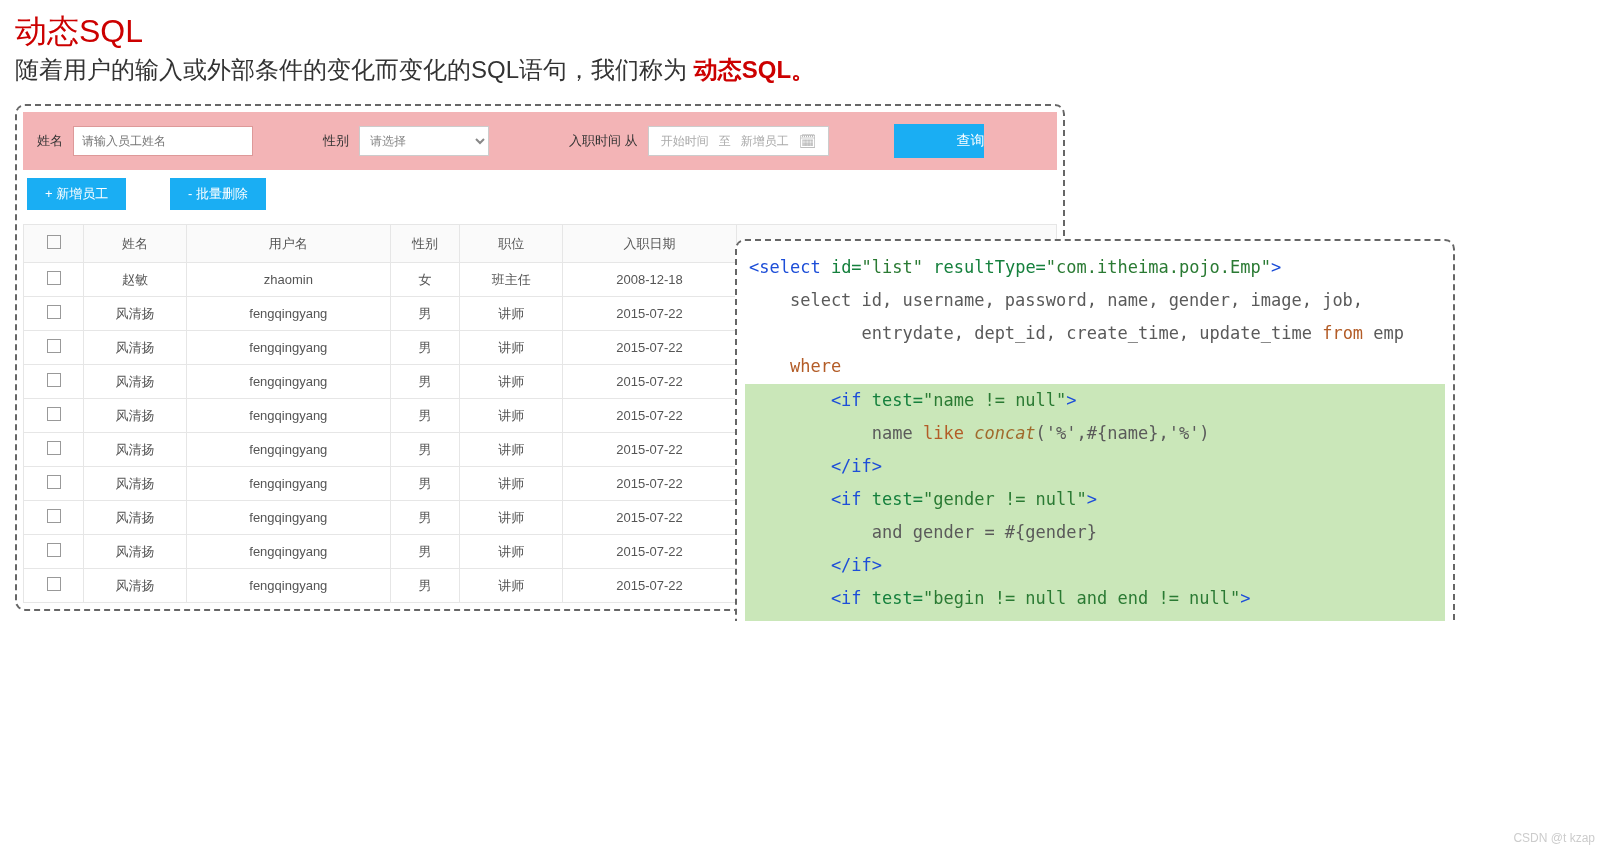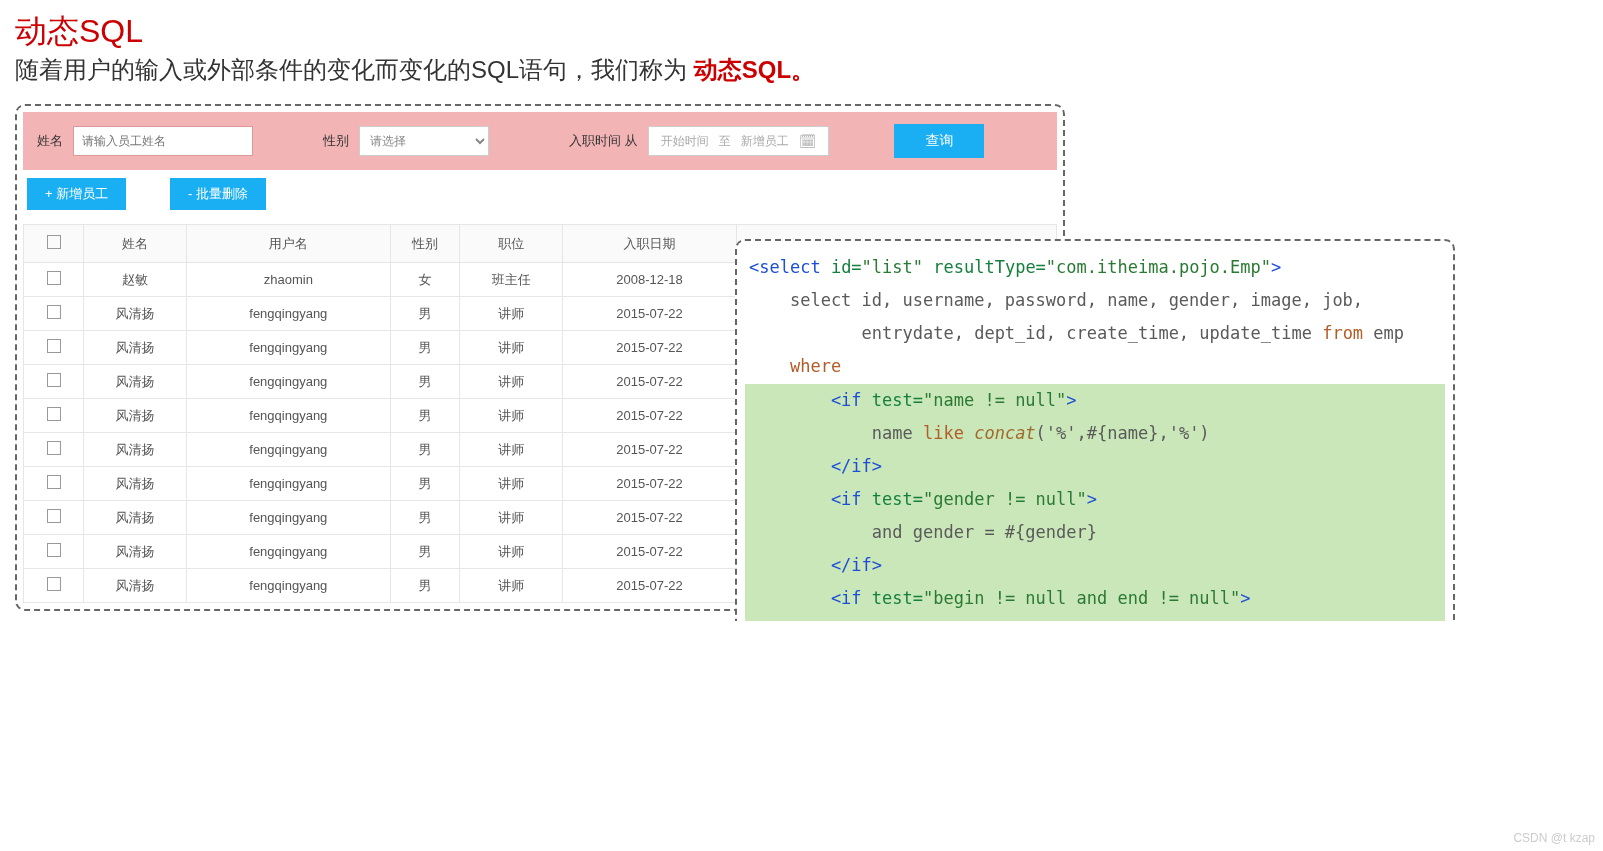--- a/index.html
+++ b/index.html
@@ -7,21 +7,21 @@
 .title { color: #c00; font-size: 32px; font-weight: 500; }
 .subtitle { font-size: 24px; margin-bottom: 18px; }
 .subtitle .em { color: #c00; font-weight: 700; }
 .panel { border: 2px dashed #666; border-radius: 10px; padding: 6px; width: 1050px; position: relative; }
 .filter-bar { background: #f3b4b6; display: flex; align-items: center; padding: 12px 14px; gap: 10px; }
 .filter-bar label { font-size: 13px; color: #333; }
 .filter-bar input.name-in { width: 180px; height: 30px; border: 1px solid #d99; background: #ffffff; padding: 0 8px; font-size: 12px; color: #888; }
 .filter-bar select { width: 130px; height: 30px; border: 1px solid #ccc; background: #fff; padding: 0 6px; font-size: 12px; color: #888; }
 .filter-bar .date-box { display: flex; align-items: center; border: 1px solid #ccc; background: #fff; height: 30px; padding: 0 12px; gap: 10px; font-size: 12px; color: #aaa; }
 .filter-bar .cal-icon::before { content: "🗓"; color: #aaa; font-size: 14px; filter: grayscale(1); }
-.btn-query { background: #1aaef3; color: #fff; border: none; height: 34px; width: 90px; font-size: 14px; cursor: pointer; margin-left: 55px; }
+.btn-query { background: #1aaef3; color: #fff; border: none; height: 34px; width: 90px; font-size: 14px; cursor: pointer; margin-left: 55px; text-align: right; }
 .action-row { padding: 8px 4px 14px; }
 .btn-blue { background: #1aaef3; color: #fff; border: none; height: 32px; padding: 0 18px; font-size: 13px; margin-right: 40px; cursor: pointer; }
 table { width: 100%; border-collapse: collapse; background: #fff; }
 th, td { border: 1px solid #e6e6e6; text-align: center; font-size: 13px; color: #555; }
 th { background: #fafafa; height: 38px; font-weight: 500; }
 td { height: 34px; }
 .cb { width: 14px; height: 14px; border: 1px solid #999; display: inline-block; }
 .col-cb { width: 60px; }
 .code-panel { position: absolute; top: 135px; left: 720px; width: 720px; border: 2px dashed #666; border-radius: 10px; background: #fff; padding: 10px 8px; font-family: Consolas, "Courier New", monospace; font-size: 17px; line-height: 1.95; }
 .code-panel pre { white-space: pre; }

